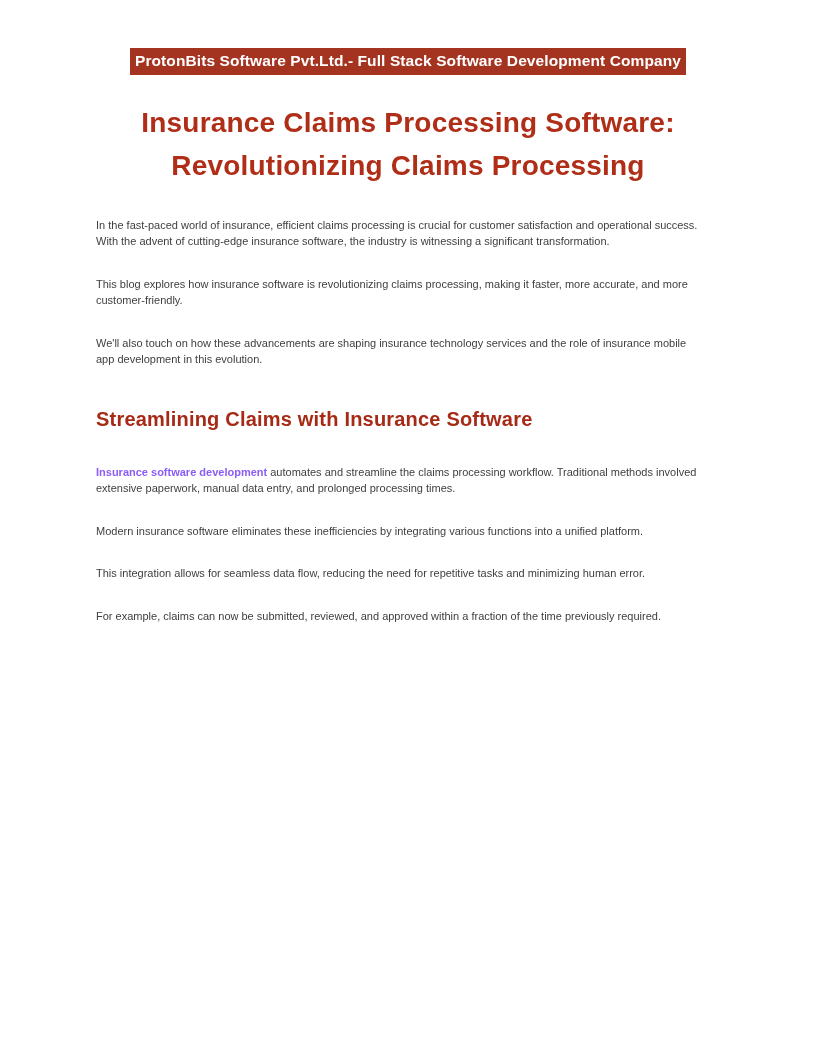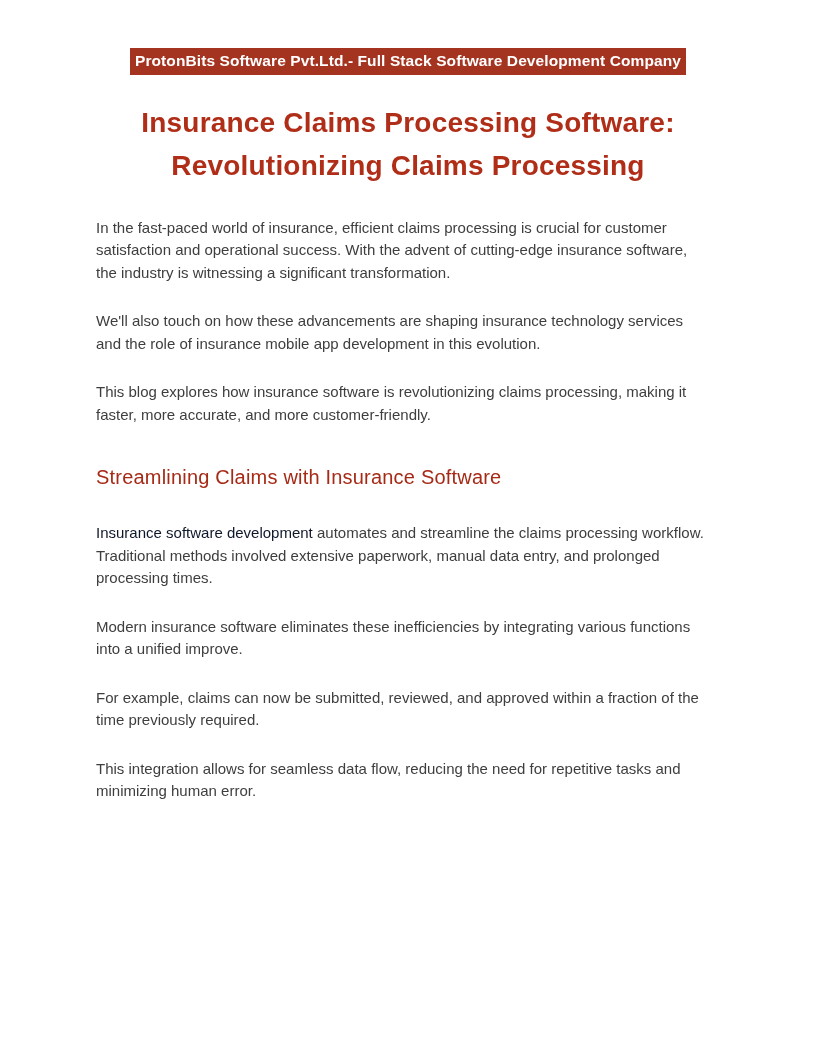--- a/index.html
+++ b/index.html
@@ -41,61 +41,61 @@
     font-size: 28px;
     font-weight: bold;
     line-height: 1.54;
     margin: 0 0 30px 0;
     letter-spacing: 0.2px;
     text-align: center;
   }
   h2.section-heading {
     color: #a62a16;
     font-size: 20px;
-    font-weight: normal;
+    font-weight: bold;
     line-height: 1.3;
     margin: 38px 0 32px 0;
     letter-spacing: 0.2px;
   }
   p.body-para {
-    font-size: 15px;
+    font-size: 11px;
     line-height: 1.5;
     margin: 0 16px 26px 0;
     color: #3e3e3e;
   }
   a.inline-link {
-    color: #0f172a;
-    font-weight: normal;
+    color: #8b5cf6;
+    font-weight: bold;
     text-decoration: none;
     cursor: pointer;
   }
 </style>
 </head>
 <body>
 
 <div class="page">
 
   <div class="banner-row">
     <span class="banner">ProtonBits Software Pvt.Ltd.- Full Stack Software Development Company</span>
   </div>
 
   <h1 class="article-title">Insurance Claims Processing Software: Revolutionizing Claims Processing</h1>
 
   <p class="body-para">In the fast-paced world of insurance, efficient claims processing is crucial for customer satisfaction and operational success. With the advent of cutting-edge insurance software, the industry is witnessing a significant transformation.</p>
 
+  <p class="body-para">This blog explores how insurance software is revolutionizing claims processing, making it faster, more accurate, and more customer-friendly.</p>
+
   <p class="body-para">We'll also touch on how these advancements are shaping insurance technology services and the role of insurance mobile app development in this evolution.</p>
-
-  <p class="body-para">This blog explores how insurance software is revolutionizing claims processing, making it faster, more accurate, and more customer-friendly.</p>
 
   <h2 class="section-heading">Streamlining Claims with Insurance Software</h2>
 
   <p class="body-para"><a class="inline-link">Insurance software development</a><span> automates and streamline the claims processing workflow. Traditional methods involved extensive paperwork, manual data entry, and prolonged processing times.</span></p>
 
-  <p class="body-para">Modern insurance software eliminates these inefficiencies by integrating various functions into a unified improve.</p>
+  <p class="body-para">Modern insurance software eliminates these inefficiencies by integrating various functions into a unified platform.</p>
+
+  <p class="body-para">This integration allows for seamless data flow, reducing the need for repetitive tasks and minimizing human error.</p>
 
   <p class="body-para">For example, claims can now be submitted, reviewed, and approved within a fraction of the time previously required.</p>
-
-  <p class="body-para">This integration allows for seamless data flow, reducing the need for repetitive tasks and minimizing human error.</p>
 
 
 
 
 </div>
 
 </body></html>

